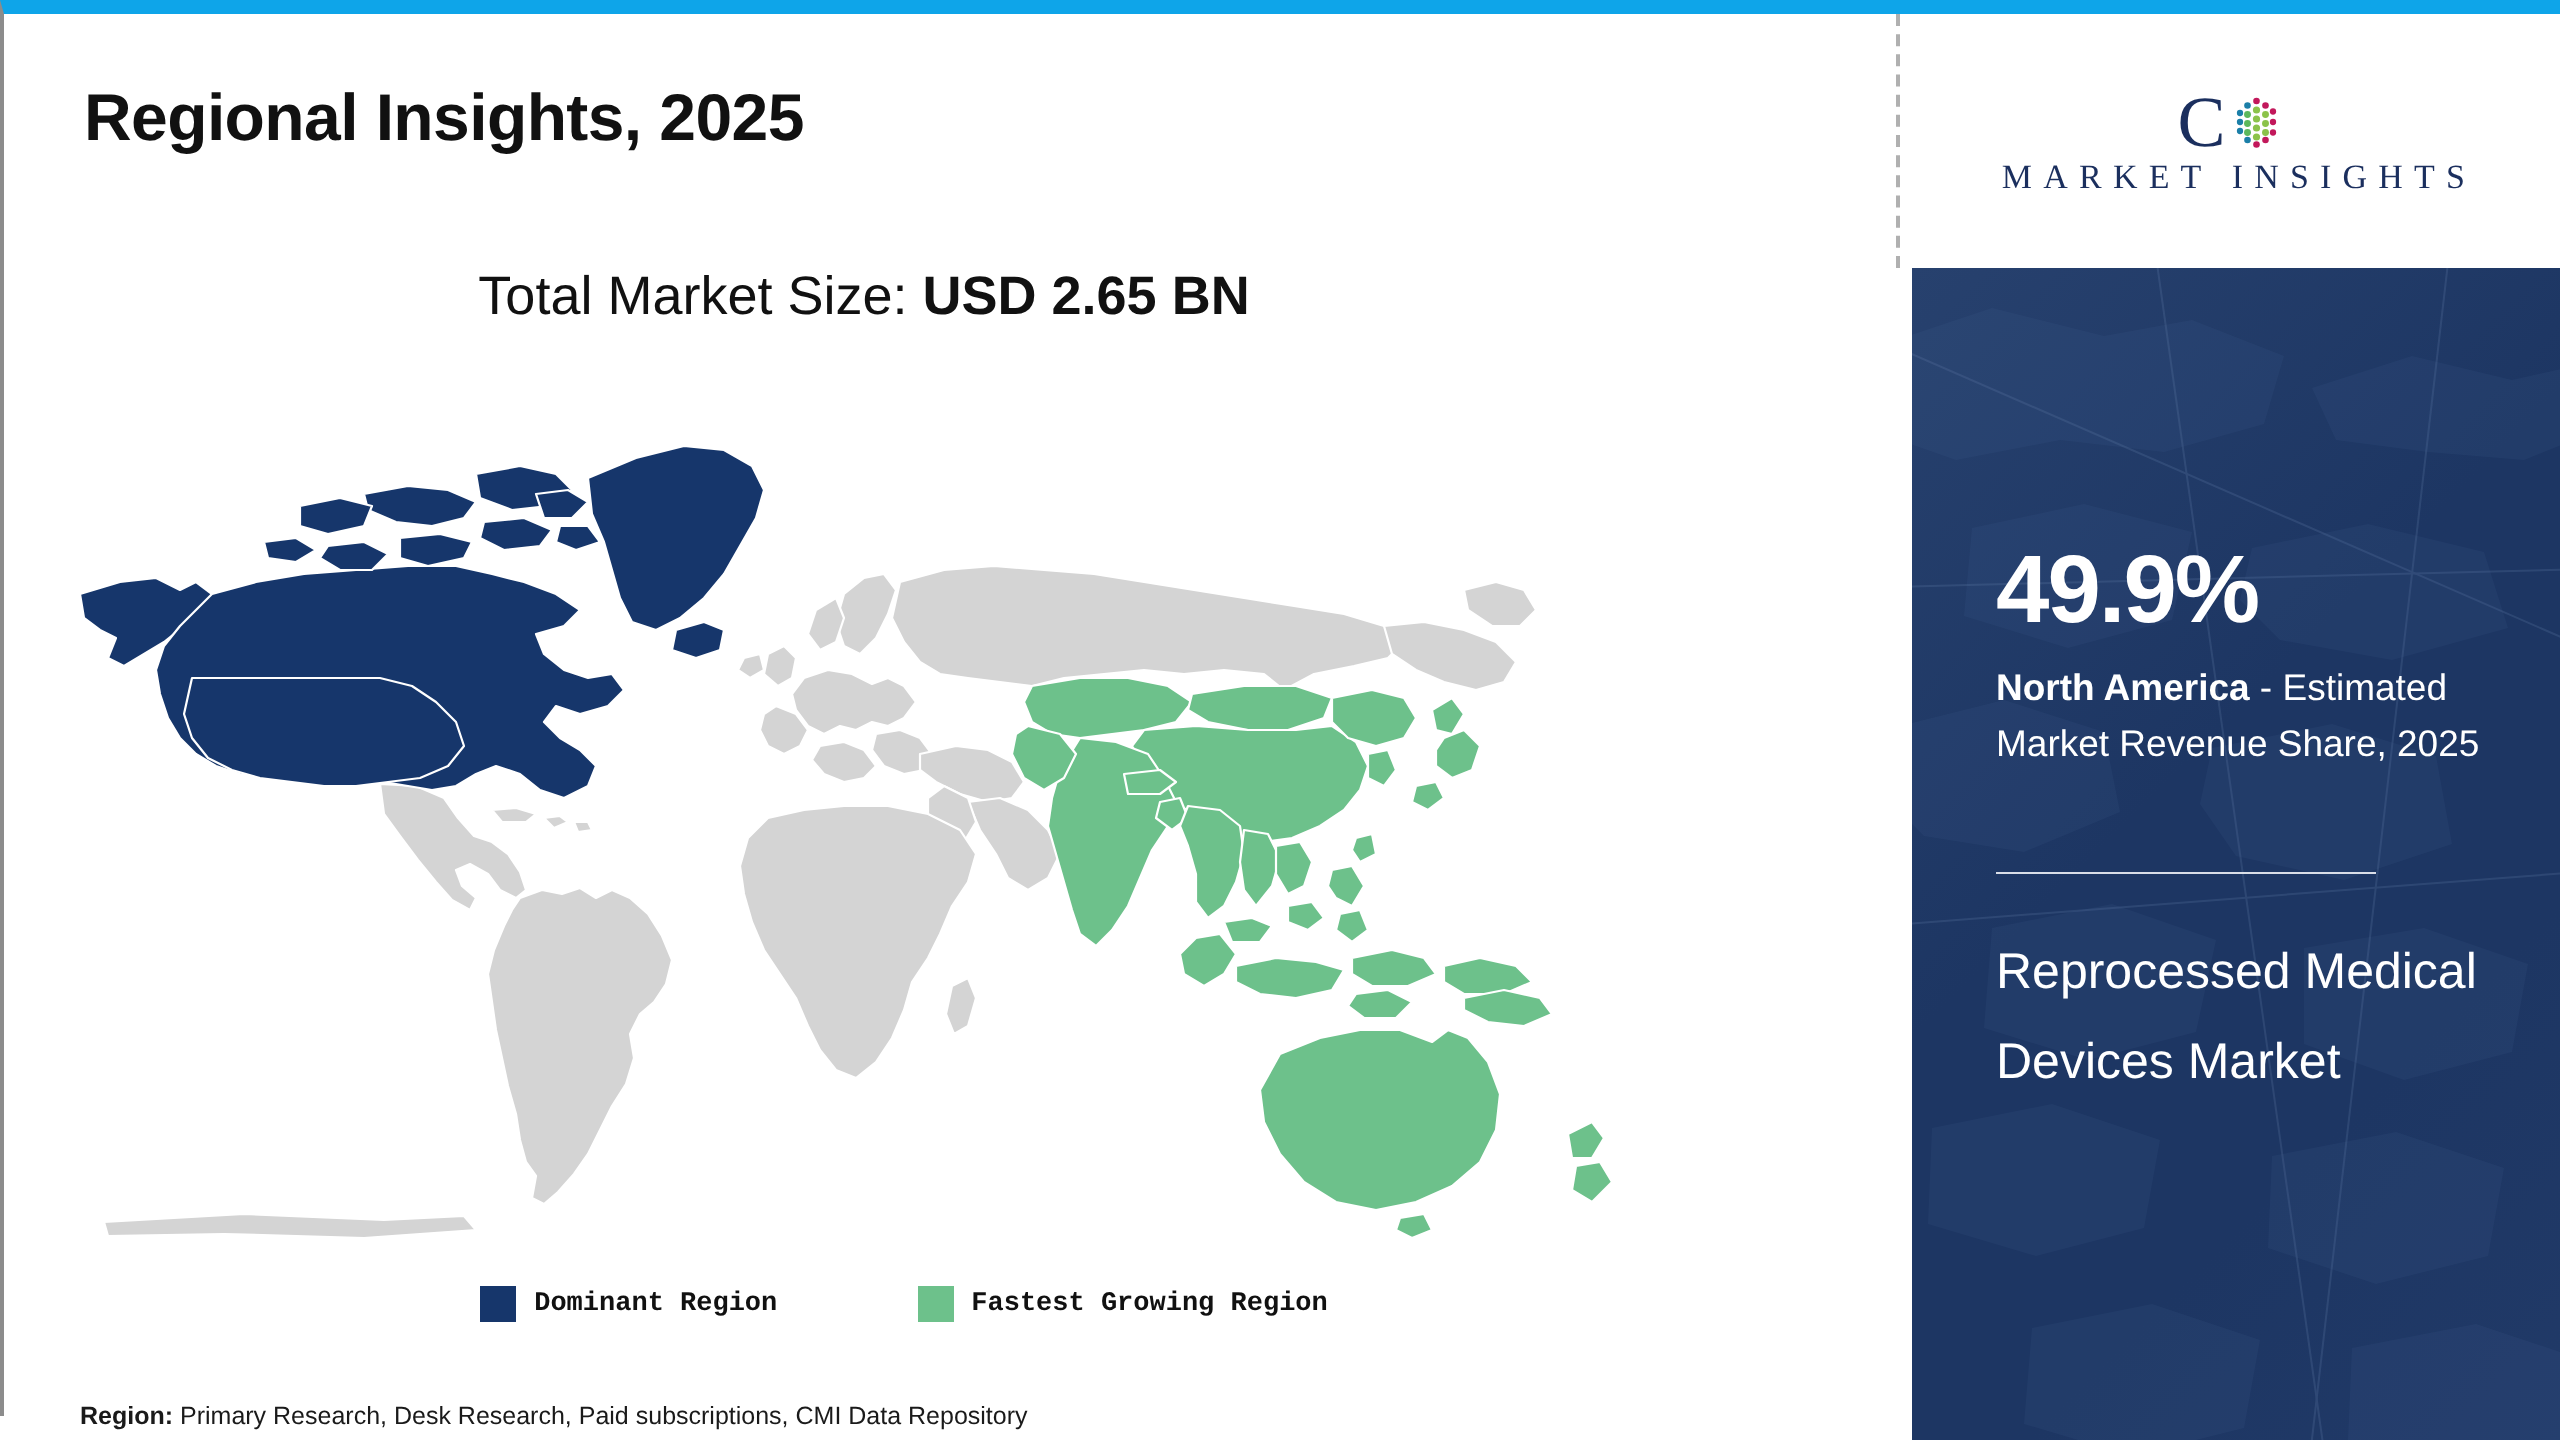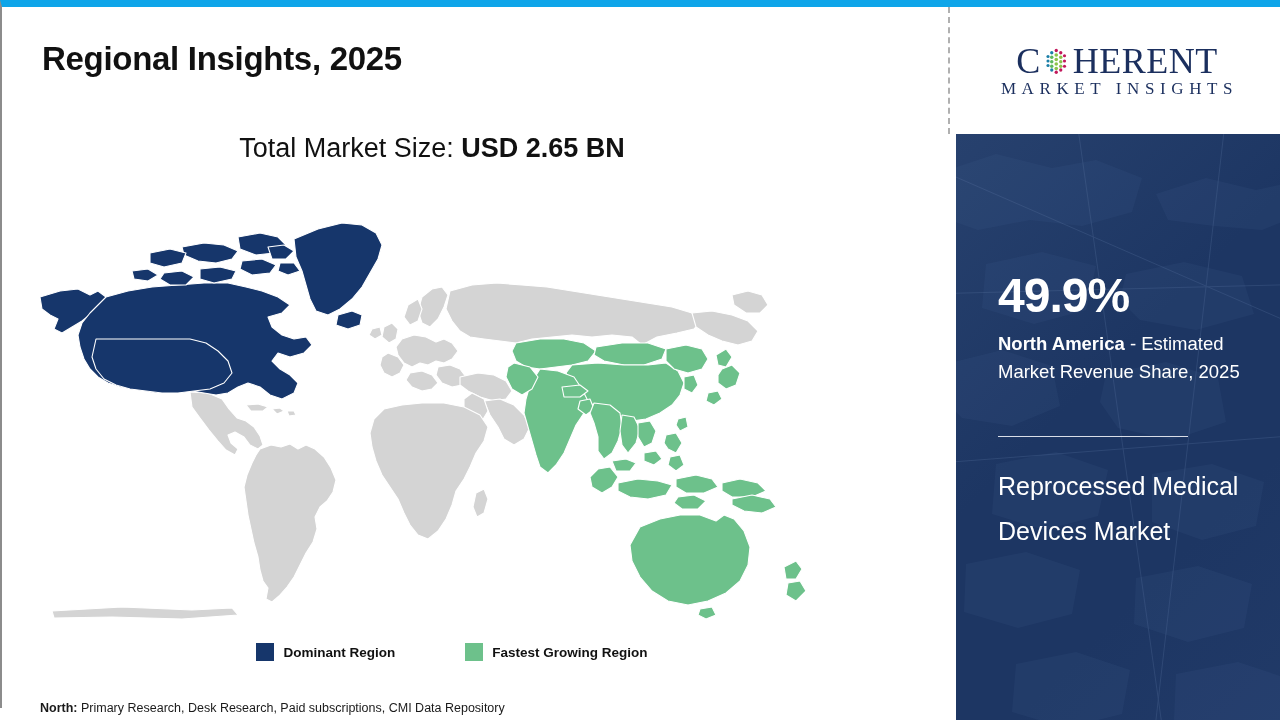--- a/index.html
+++ b/index.html
@@ -57,20 +57,21 @@
   #world-map { display: block; width: 810px; height: 435px; }
 
   
   #legend {
     position: absolute;
     left: 0; top: 636px;
     width: 900px;
     display: flex;
     justify-content: center;
     gap: 70px;
+    font-family: Liberation Mono, monospace;
   }
   .legend-item { display: flex; align-items: center; gap: 9px; }
   .legend-swatch { width: 18px; height: 18px; display: block; }
   .legend-label {
     font-size: 13.5px;
     font-weight: bold;
     color: #111111;
     white-space: nowrap;
   }
 
@@ -321,21 +322,21 @@
         <span class="legend-swatch" style="background:#16366b"></span>
         <span class="legend-label">Dominant Region</span>
       </div>
       <div class="legend-item">
         <span class="legend-swatch" style="background:#6dc18b"></span>
         <span class="legend-label">Fastest Growing Region</span>
       </div>
     </div>
 
     <div id="source-line">
-      <span id="source-label">North:</span><span> Primary Research, Desk Research, Paid subscriptions, CMI Data Repository</span>
+      <span id="source-label">Region:</span><span> Primary Research, Desk Research, Paid subscriptions, CMI Data Repository</span>
     </div>
   </div>
 
   <div id="vertical-divider"></div>
 
   <div id="logo-area">
     <div id="logo-wordmark">
       <span>C</span>
       <svg id="logo-globe" viewBox="0 0 40 40" xmlns="http://www.w3.org/2000/svg">
         <g>
@@ -356,21 +357,20 @@
           <circle cx="25" cy="9" r="2.2" fill="#c2185b"></circle>
           <circle cx="25" cy="15" r="2.3" fill="#8bc34a"></circle>
           <circle cx="25" cy="21" r="2.3" fill="#8bc34a"></circle>
           <circle cx="25" cy="27" r="2.3" fill="#8bc34a"></circle>
           <circle cx="25" cy="32" r="2.2" fill="#c2185b"></circle>
           <circle cx="30" cy="13" r="2.1" fill="#c2185b"></circle>
           <circle cx="30" cy="20" r="2.1" fill="#c2185b"></circle>
           <circle cx="30" cy="27" r="2.1" fill="#c2185b"></circle>
         </g>
       </svg>
-      <span>HERENT</span>
     </div>
     <div id="logo-tagline">MARKET INSIGHTS</div>
   </div>
 
   <div id="stat-panel">
 
     <svg id="stat-panel-watermark" viewBox="0 0 326 593" preserveAspectRatio="xMidYMid slice" xmlns="http://www.w3.org/2000/svg">
       <g fill="#4f6d9e" opacity="0.22">
         <path d="M-20 40 L40 20 L96 34 L140 26 L186 44 L176 78 L126 92 L74 86 L22 96 L-18 82 Z"></path>
         <path d="M200 60 L250 44 L300 56 L336 48 L346 80 L306 96 L258 92 L212 86 Z"></path>

